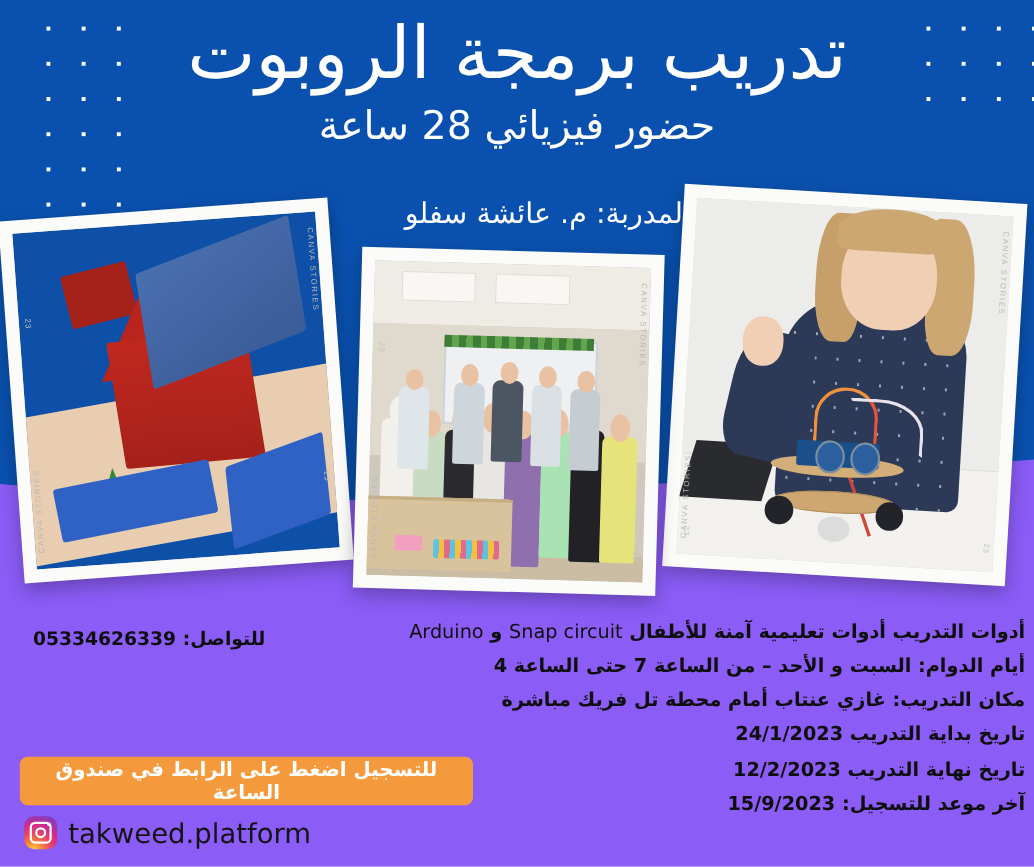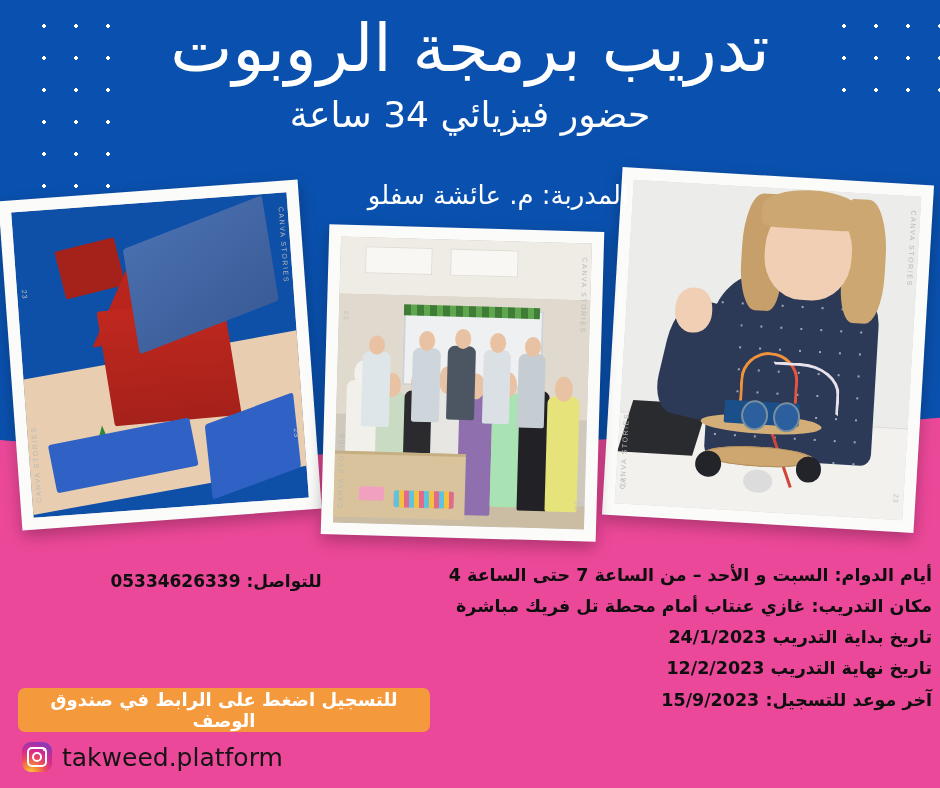--- a/index.html
+++ b/index.html
@@ -6,21 +6,21 @@
   html, body {
     margin: 0;
     padding: 0;
     background: #ffffff;
   }
   #poster {
     position: relative;
     width: 940px;
     height: 788px;
     overflow: hidden;
-    background: #ec4899;
+    background: #8b5cf6;
     font-family: "DejaVu Sans", "Liberation Sans", sans-serif;
   }
 
   
   .blue-panel {
     position: absolute;
     left: -20px;
     top: -10px;
     width: 990px;
     height: 470px;
@@ -261,21 +261,21 @@
     font-weight: bold;
     line-height: 1.78;
   }
   .info-right .ltr { direction: ltr; unicode-bidi: embed; font-weight: 400; }
 
   .info-left {
     position: absolute;
     left: 30px;
     top: 565px;
     width: 372px;
-    text-align: center;
+    text-align: left;
     direction: rtl;
     color: #0f0f0f;
     font-size: 17px;
     font-weight: bold;
     line-height: 1.95;
   }
 
   
   .cta {
     position: absolute;
@@ -347,21 +347,21 @@
 <div id="poster">
 
   <div class="blue-panel"></div>
   <div class="blue-wave-left"></div>
 
   <div class="dots dots-left"></div>
   <div class="dots dots-right"></div>
 
   <div class="title-wrap">
     <div class="poster-title">تدريب برمجة الروبوت</div>
-    <div class="poster-subtitle">حضور فيزيائي 34 ساعة</div>
+    <div class="poster-subtitle">حضور فيزيائي 28 ساعة</div>
   </div>
   <div class="poster-instructor">المدربة: م. عائشة سفلو</div>
 
   <div class="photo" id="photo-house">
     <div class="inner">
       <div class="house-scene">
         <div class="house-ground"></div>
         <div class="house-roof2"></div>
         <div class="house-gable"></div>
         <div class="house-body"></div>
@@ -470,32 +470,38 @@
         <div class="bot-caster"></div>
       </div>
       <span class="canva-tag canva-l">CANVA STORIES</span>
       <span class="canva-tag canva-r">CANVA STORIES</span>
       <span class="tick" style="left:4px; bottom:16px;">23</span>
       <span class="tick" style="right:4px; bottom:16px;">23</span>
     </div>
   </div>
 
   <div class="info-right">
+    <div>
+      <span>أدوات التدريب أدوات تعليمية آمنة للأطفال</span>
+      <span class="ltr">Snap circuit</span>
+      <span>و</span>
+      <span class="ltr">Arduino</span>
+    </div>
     <div>أيام الدوام: السبت و الأحد – من الساعة 7 حتى الساعة 4</div>
     <div>مكان التدريب: غازي عنتاب أمام محطة تل فريك مباشرة</div>
     <div>تاريخ بداية التدريب 24/1/2023</div>
     <div>تاريخ نهاية التدريب 12/2/2023</div>
     <div>آخر موعد للتسجيل: 15/9/2023</div>
   </div>
 
   <div class="info-left">
     <div>للتواصل: 05334626339</div>
   </div>
 
-  <button class="cta">للتسجيل اضغط على الرابط في صندوق الوصف</button>
+  <button class="cta">للتسجيل اضغط على الرابط في صندوق الساعة</button>
 
   <div class="ig-row">
     <span class="ig-icon">
         <span class="ring"></span>
       </span>
     <span class="ig-handle">takweed.platform</span>
   </div>
 
 </div>
 

